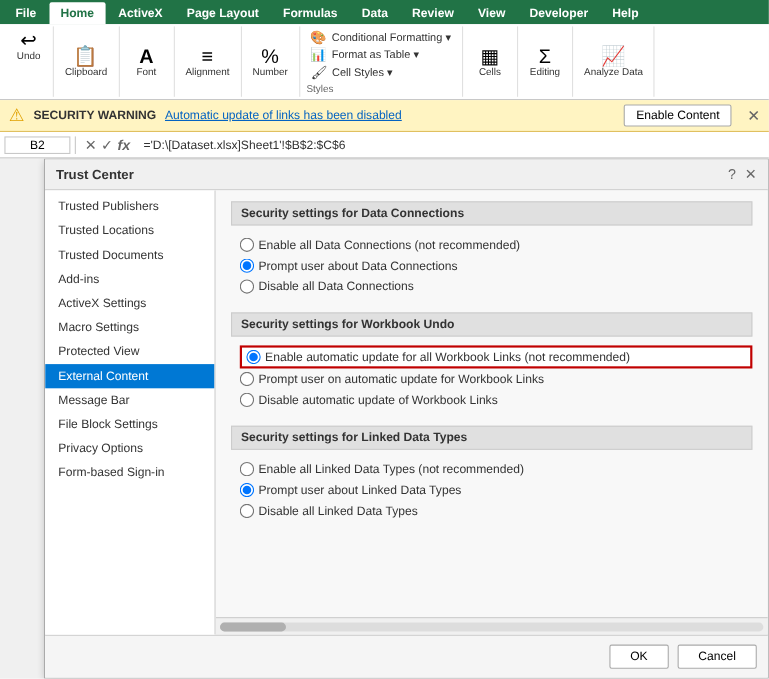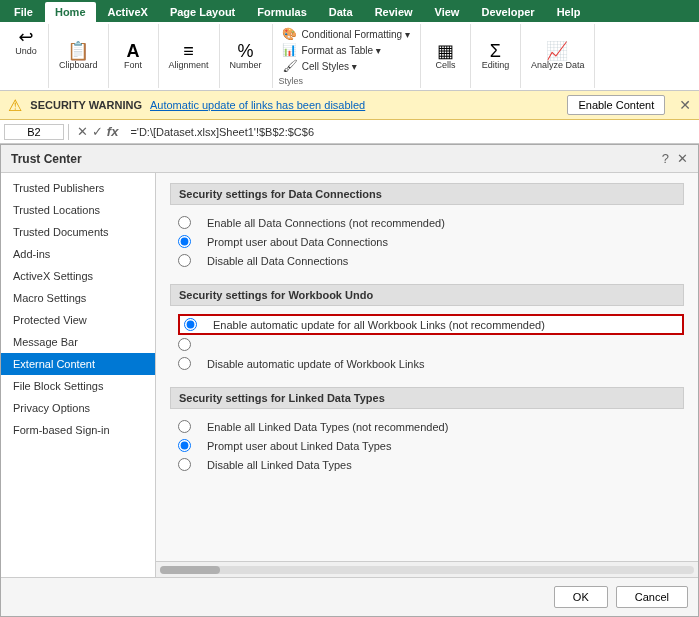--- a/index.html
+++ b/index.html
@@ -39,37 +39,37 @@
     .formula-bar { background: white; border-bottom: 1px solid #c8c8c8; display: flex; align-items: center; height: 24px; padding: 0 4px; gap: 4px; }
     .cell-ref { border: 1px solid #c8c8c8; width: 60px; padding: 1px 4px; font-size: 11px; text-align: center; }
     .formula-sep { width: 1px; height: 16px; background: #c8c8c8; }
     .formula-icons { display: flex; gap: 4px; color: #666; font-size: 13px; cursor: pointer; padding: 0 4px; }
     .formula-input { flex: 1; border: none; font-size: 11px; padding: 1px 4px; outline: none; color: #333; }
 
     
     .main-area { flex: 1; display: flex; overflow: hidden; }
 
     
-    .dialog-overlay { flex: 1; background: #0f766e; display: flex; flex-direction: column; }
+    .dialog-overlay { flex: 1; background: #0f766e; display: flex; flex-direction: column; margin-left: 40px; }
     .dialog { background: white; border: 1px solid #aaa; box-shadow: 2px 2px 8px rgba(0,0,0,0.3); flex: 1; display: flex; flex-direction: column; margin: 0; }
     .dialog-title-bar { background: #f0f0f0; border-bottom: 1px solid #ccc; display: flex; align-items: center; justify-content: space-between; padding: 6px 10px; }
     .dialog-title { font-size: 12px; font-weight: 600; color: #333; }
     .dialog-title-icons { display: flex; gap: 8px; color: #666; font-size: 13px; cursor: pointer; }
     .dialog-body { display: flex; flex: 1; overflow: hidden; }
 
     
     .sidebar { width: 155px; border-right: 1px solid #ccc; background: white; overflow-y: auto; padding: 4px 0; flex-shrink: 0; position: relative; }
     .sidebar-item { padding: 5px 12px; font-size: 11px; color: #333; cursor: pointer; }
     .sidebar-item.active { background: #0078d4; color: white; }
 
     
     .content { flex: 1; overflow-y: auto; background: #f8f8f8; padding: 10px 14px; }
     .section-header { background: #e0e0e0; padding: 4px 8px; font-size: 11px; font-weight: 600; color: #333; margin-bottom: 8px; border: 1px solid #ccc; }
     .radio-group { margin-bottom: 10px; padding-left: 8px; }
-    .radio-item { display: flex; align-items: center; gap: 16px; padding: 3px 0; font-size: 11px; color: #333; cursor: pointer; }
+    .radio-item { display: flex; align-items: center; gap: 4px; padding: 3px 0; font-size: 11px; color: #333; cursor: pointer; }
     .radio-item input[type=radio] { margin: 0; cursor: pointer; }
     .radio-item.highlighted { border: 2px solid #c00000; padding: 2px 4px; background: white; }
 
     .section-block { margin-bottom: 14px; }
 
     
     .dialog-footer { border-top: 1px solid #ccc; padding: 8px 10px; display: flex; justify-content: flex-end; gap: 8px; background: #f5f5f5; }
     .footer-btn { padding: 4px 18px; font-size: 11px; border: 1px solid #aaa; background: white; cursor: pointer; border-radius: 2px; }
     .footer-btn.primary { background: white; }
 
@@ -235,22 +235,22 @@
         <div class="dialog-body">
 
           <div class="sidebar">
             <div class="sidebar-item">Trusted Publishers</div>
             <div class="sidebar-item">Trusted Locations</div>
             <div class="sidebar-item">Trusted Documents</div>
             <div class="sidebar-item">Add-ins</div>
             <div class="sidebar-item">ActiveX Settings</div>
             <div class="sidebar-item">Macro Settings</div>
             <div class="sidebar-item">Protected View</div>
+            <div class="sidebar-item active">External Content</div>
             <div class="sidebar-item">Message Bar</div>
-            <div class="sidebar-item active">External Content</div>
             <div class="sidebar-item">File Block Settings</div>
             <div class="sidebar-item">Privacy Options</div>
             <div class="sidebar-item">Form-based Sign-in</div>
           </div>
 
           <div class="content-area-wrapper">
             <div class="content">
 
               <div class="section-block">
                 <div class="section-header">Security settings for Data Connections</div>
@@ -272,20 +272,21 @@
 
               <div class="section-block">
                 <div class="section-header">Security settings for Workbook Undo</div>
                 <div class="radio-group">
                   <label class="radio-item highlighted">
                     <input type="radio" name="wl" checked="" style="">
                     <span>Enable automatic update for all Workbook Links (not recommended)</span>
                   </label>
                   <label class="radio-item">
                     <input type="radio" name="wl" style="">
+                    <span>Prompt user on automatic update for Workbook Links</span>
                   </label>
                   <label class="radio-item">
                     <input type="radio" name="wl" style="">
                     <span>Disable automatic update of Workbook Links</span>
                   </label>
                 </div>
               </div>
 
               <div class="section-block">
                 <div class="section-header">Security settings for Linked Data Types</div>

